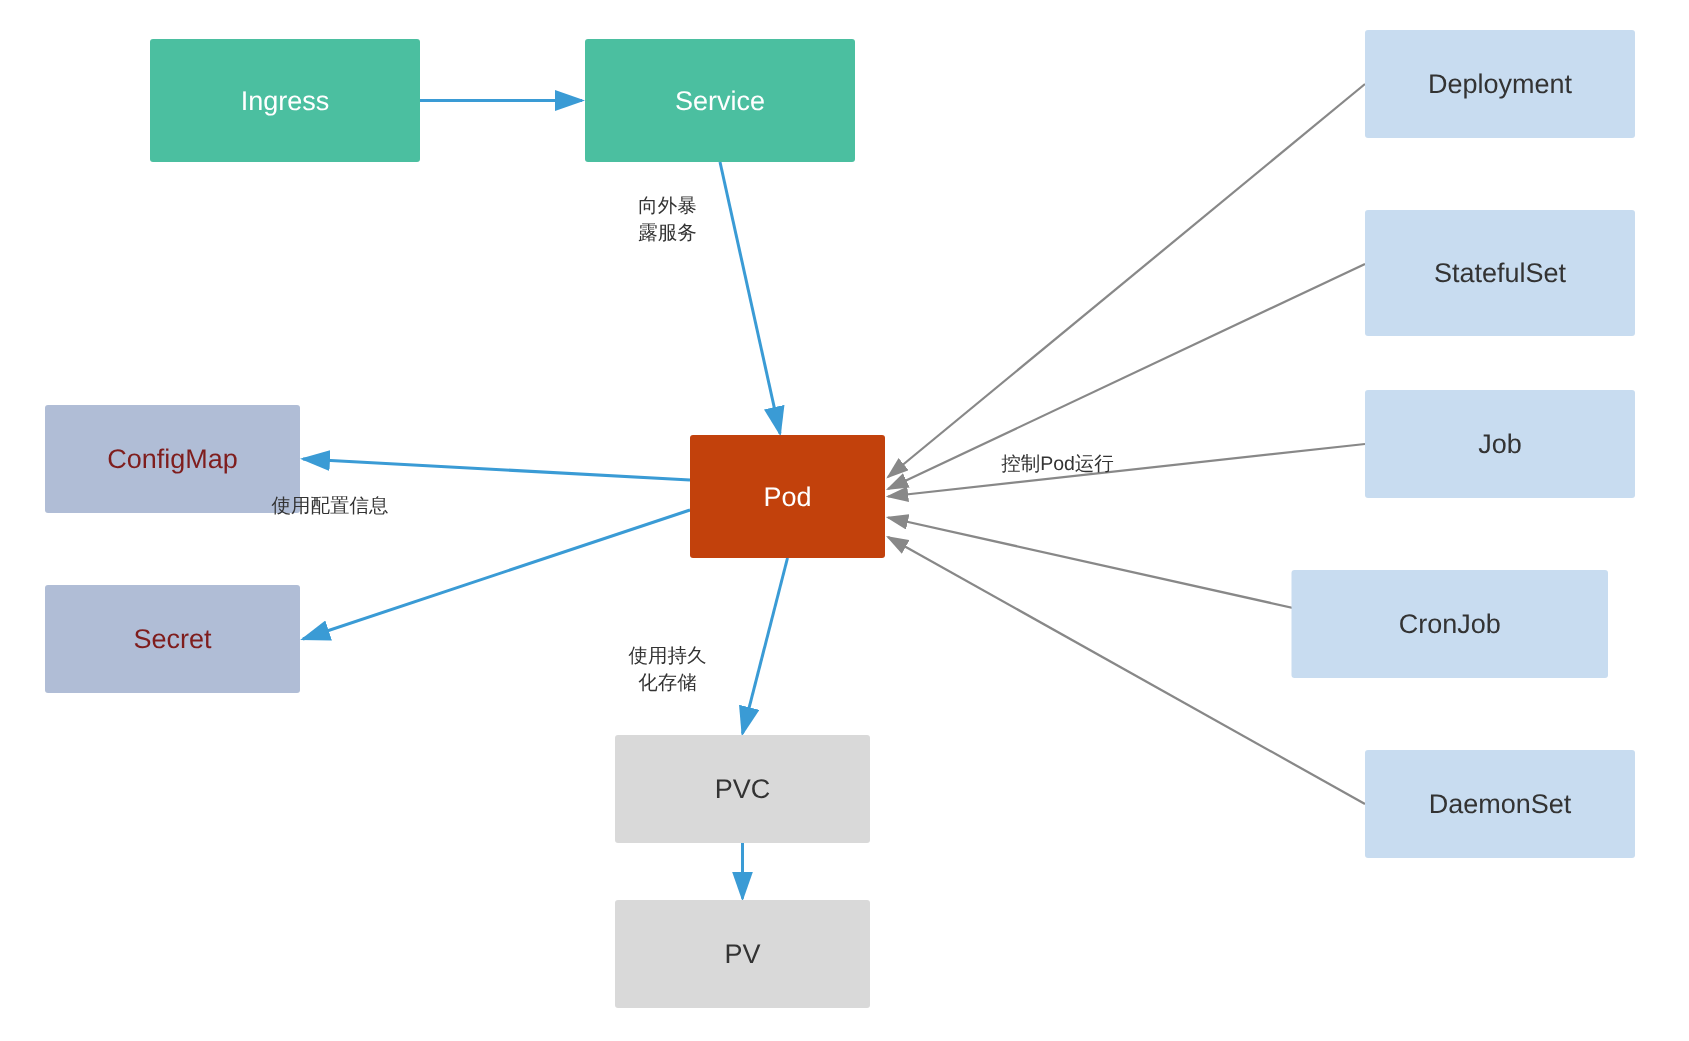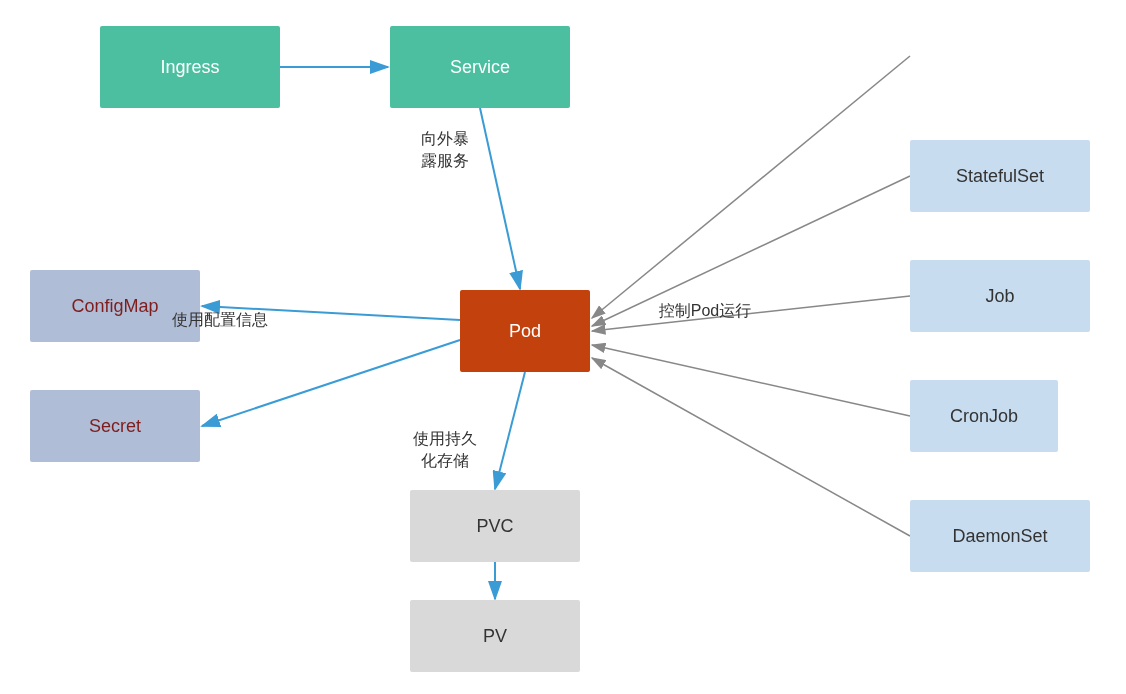--- a/index.html
+++ b/index.html
@@ -48,21 +48,21 @@
     .node-gray-blue {
       background: #B0BDD6;
       color: #7f1d1d;
     }
     .node-gray {
       background: #D9D9D9;
       color: #333;
     }
     .label {
       position: absolute;
-      font-size: 16px;
+      font-size: 13px;
       color: #333;
       text-align: center;
       line-height: 1.4;
     }
   </style>
 </head>
 <body>
 
 <div class="diagram-container">
 
@@ -123,38 +123,41 @@
   </div>
 
   <div class="node node-gray" style="left:410px; top:490px; width:170px; height:72px;">
     <span>PVC</span>
   </div>
 
   <div class="node node-gray" style="left:410px; top:600px; width:170px; height:72px;text-align:right;">
     <span>PV</span>
   </div>
 
+  <div class="node node-light-blue" style="left:910px; top:20px; width:180px; height:72px;">
+    <span>Deployment</span>
+  </div>
 
-  <div class="node node-light-blue" style="left:910px; top:140px; width:180px; height:72px;">
+  <div class="node node-light-blue" style="left:910px; top:140px; width:180px; height:84px;">
     <span>StatefulSet</span>
   </div>
 
   <div class="node node-light-blue" style="left:910px; top:260px; width:180px; height:72px;">
     <span>Job</span>
   </div>
 
-  <div class="node node-light-blue" style="left:910px; top:380px; width:148px; height:72px;">
+  <div class="node node-light-blue" style="left:861px; top:380px; width:211px; height:72px;">
     <span>CronJob</span>
   </div>
 
   <div class="node node-light-blue" style="left:910px; top:500px; width:180px; height:72px;">
     <span>DaemonSet</span>
   </div>
 
   <div class="label" style="left:400px; top:128px; width:90px;">向外暴<br>露服务</div>
 
-  <div class="label" style="left:160px; top:309px; width:120px;">使用配置信息</div>
+  <div class="label" style="left:160px; top:328px; width:120px;">使用配置信息</div>
 
   <div class="label" style="left:400px; top:428px; width:90px;">使用持久<br>化存储</div>
 
   <div class="label" style="left:640px; top:300px; width:130px;">控制Pod运行</div>
 
 </div>
 
 </body></html>

